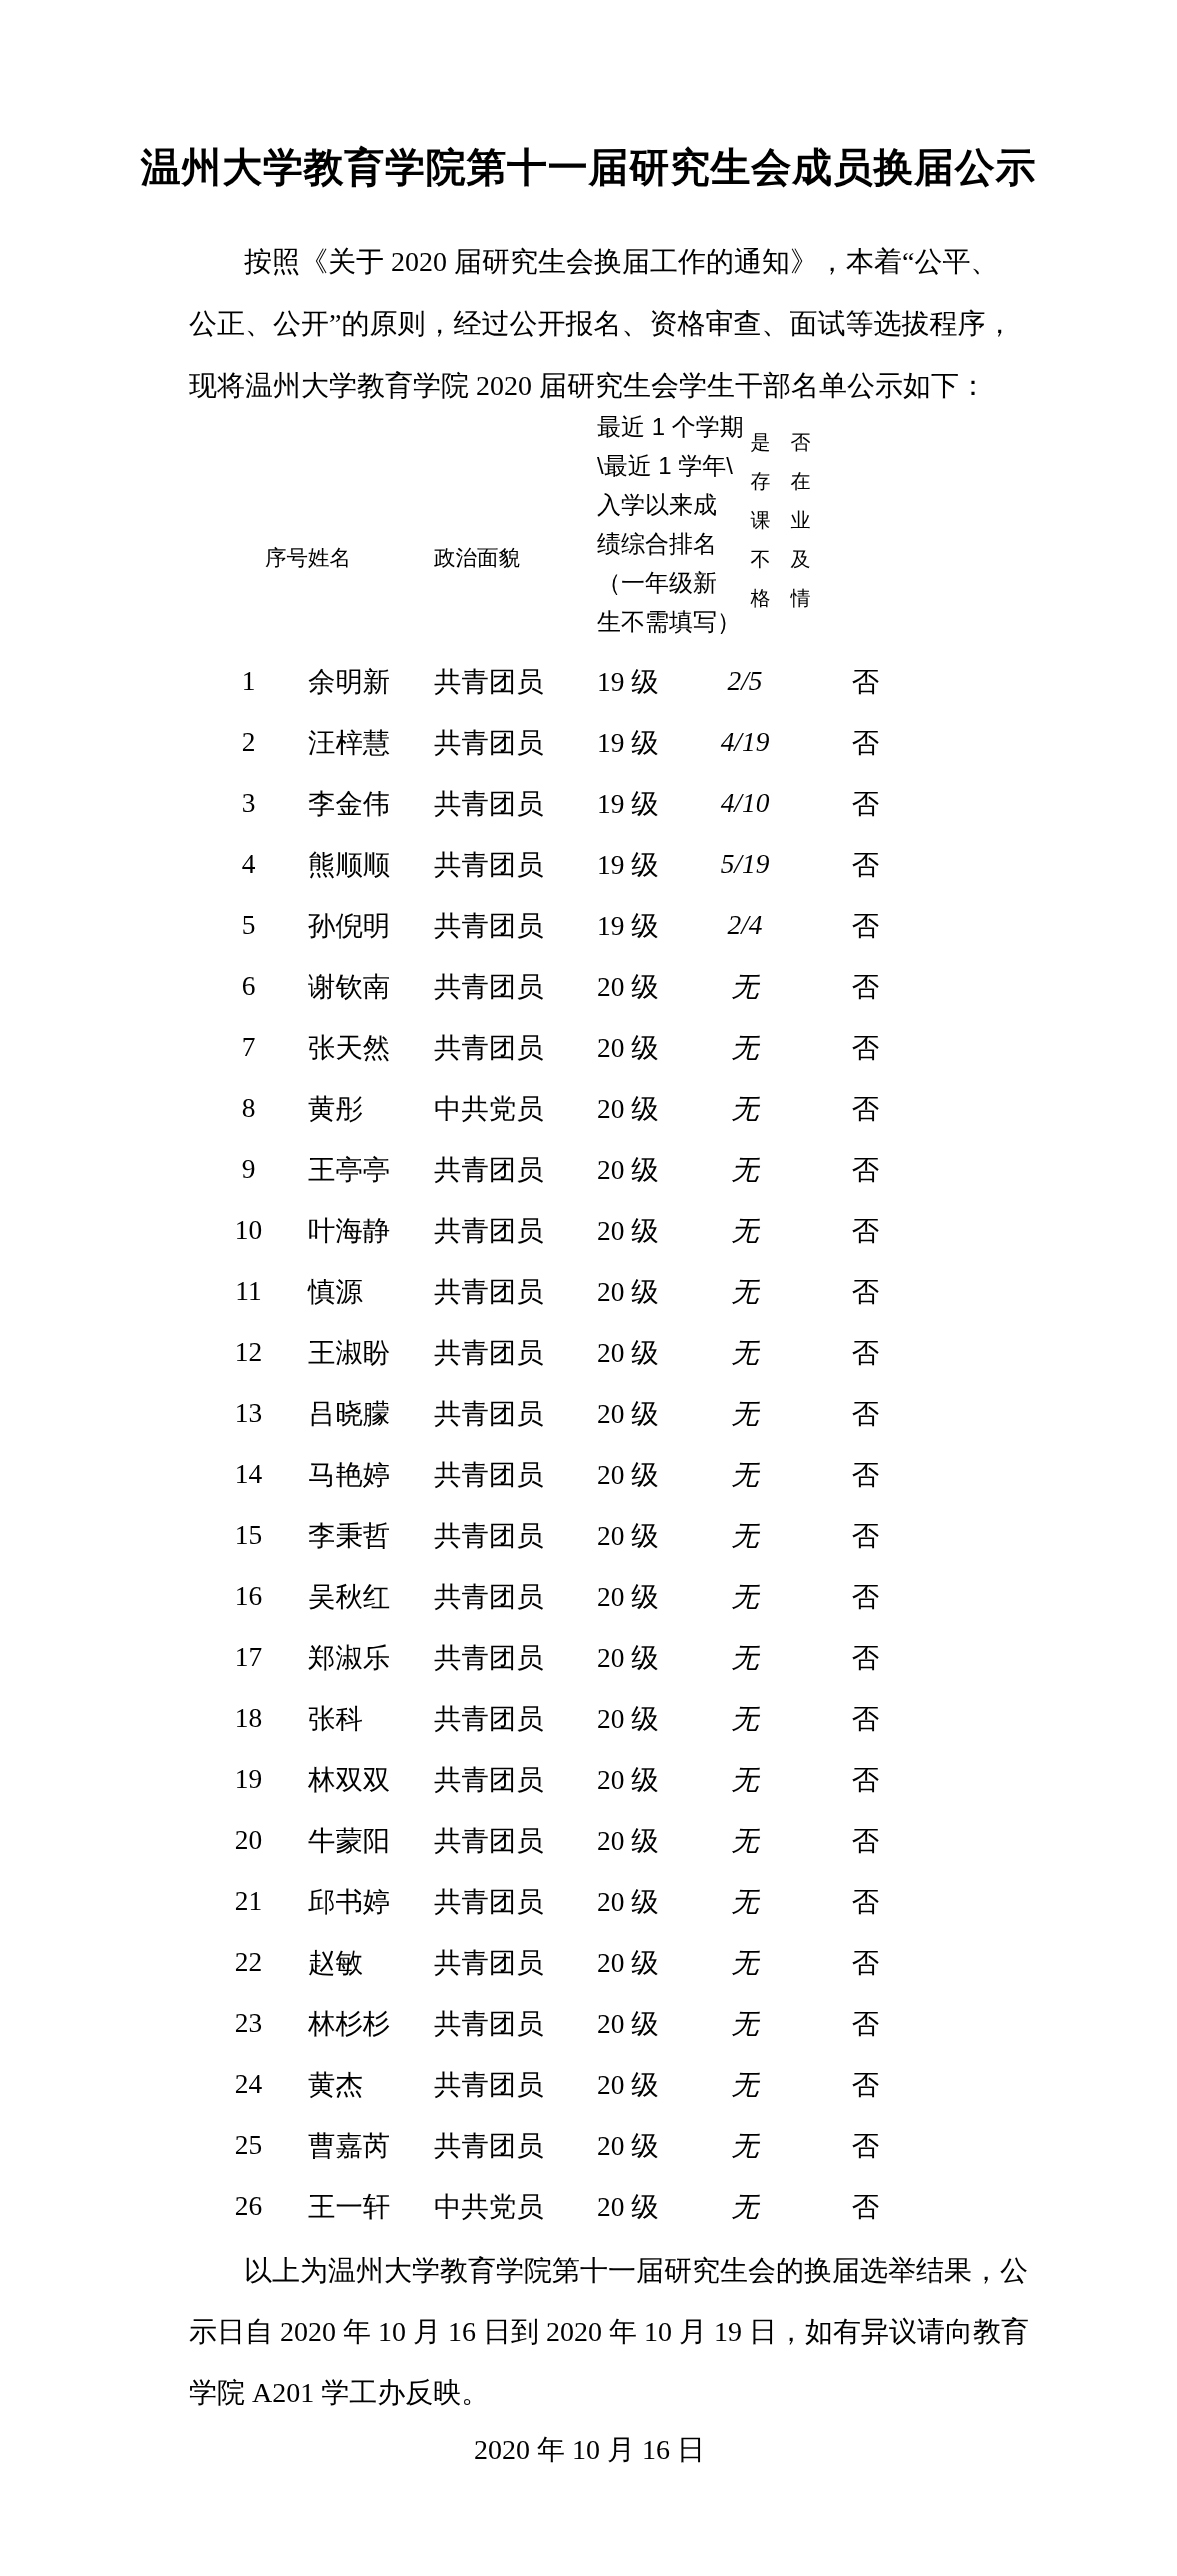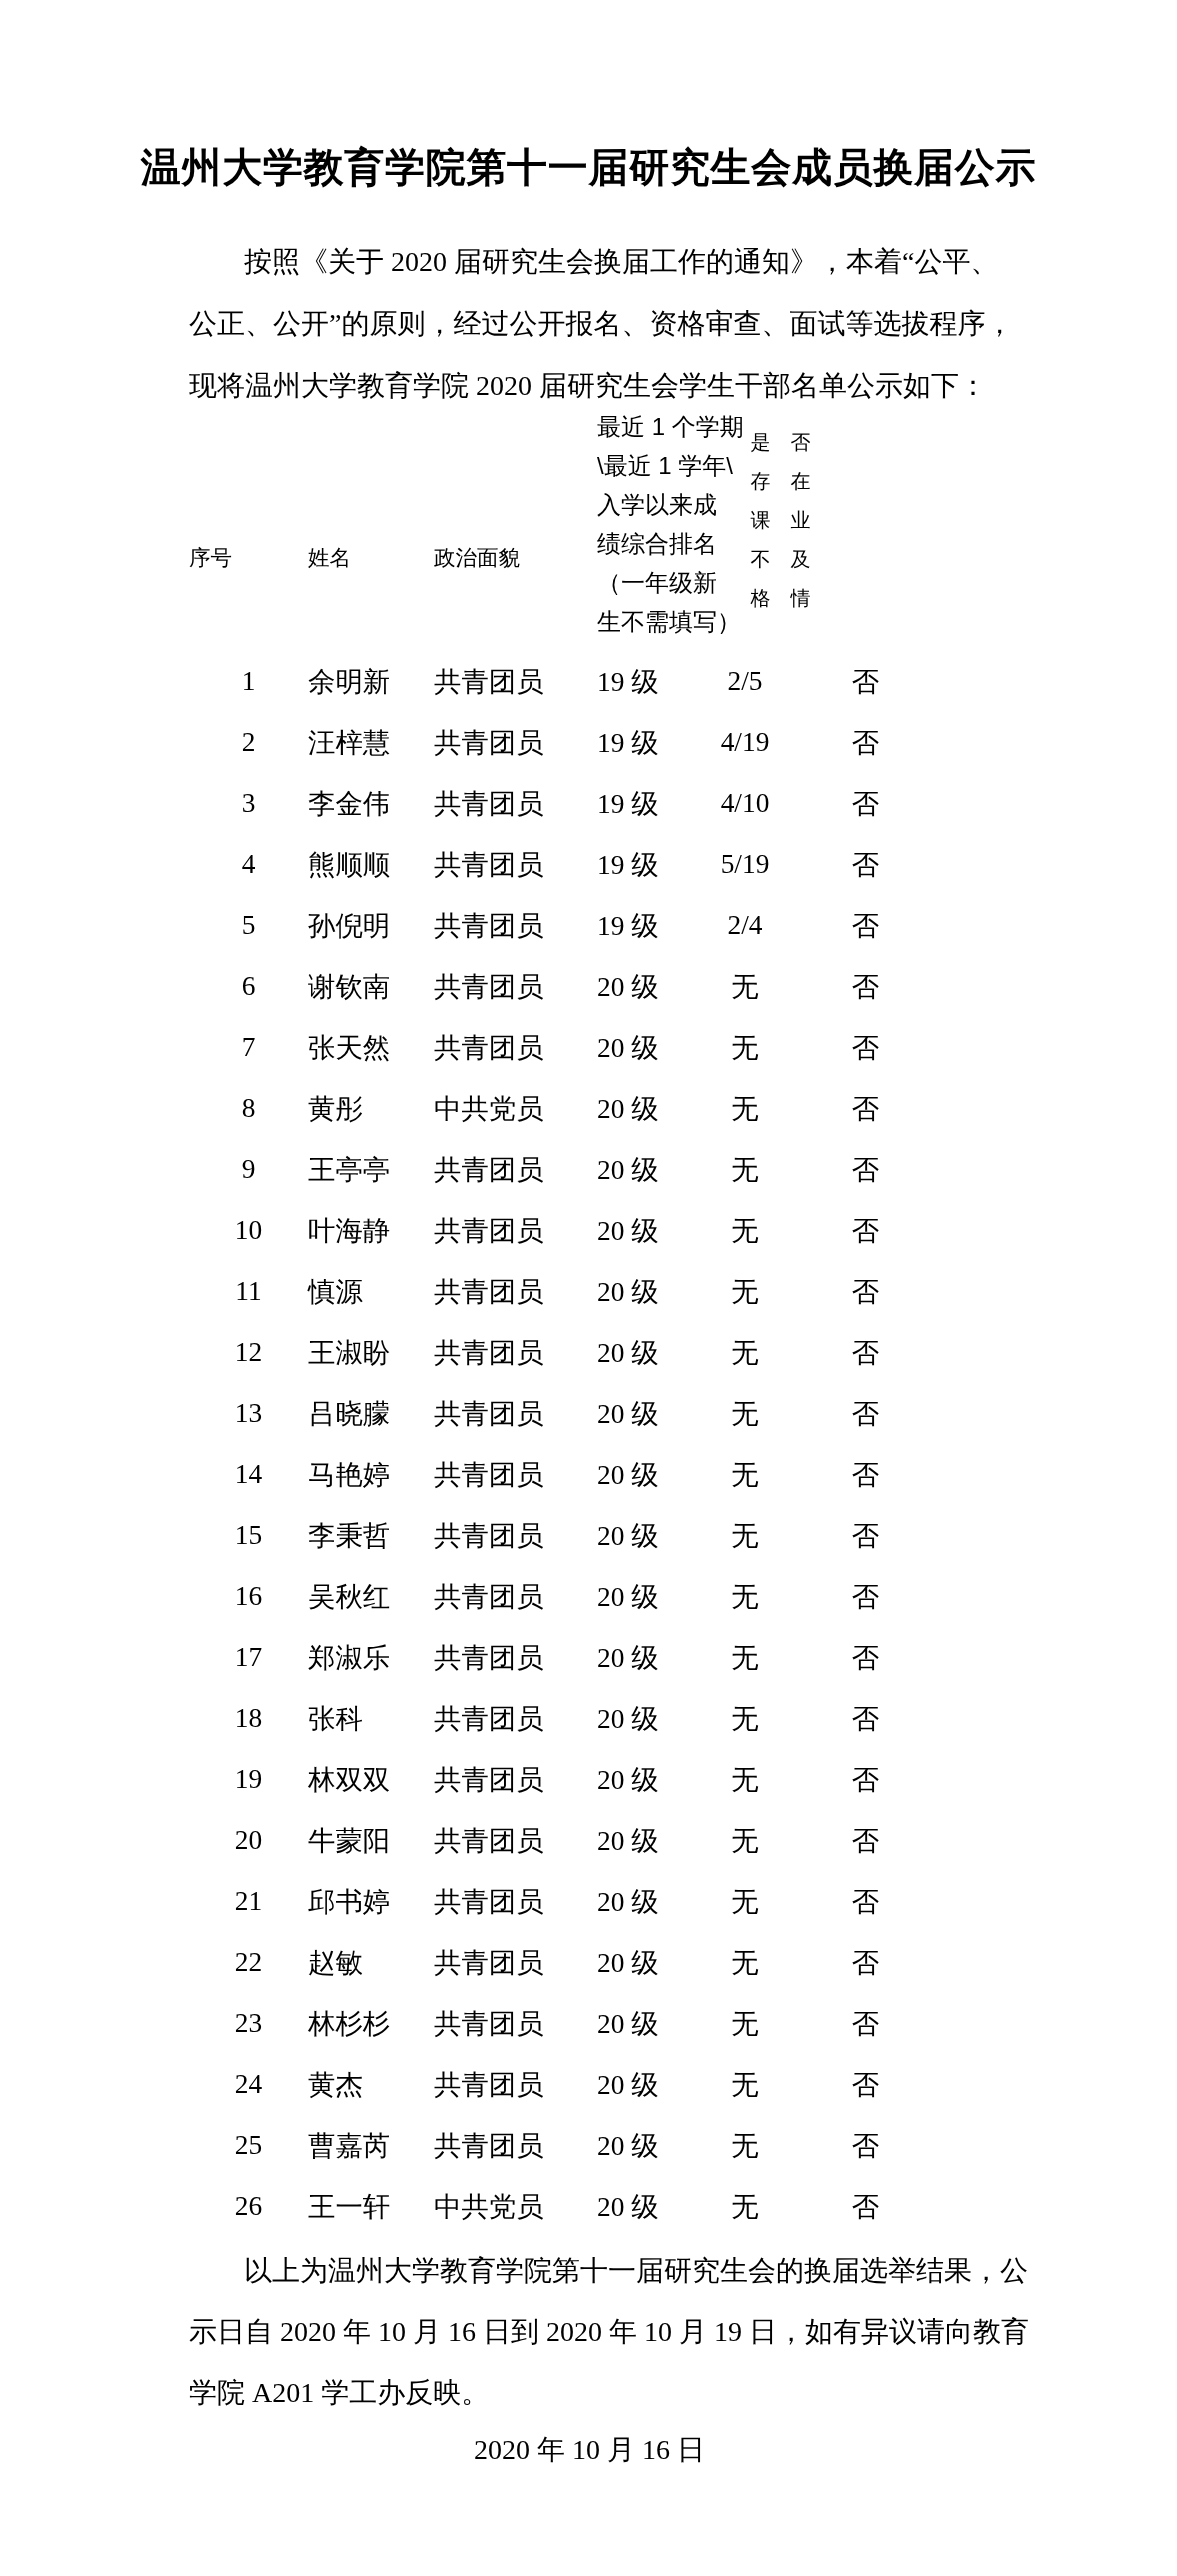--- a/index.html
+++ b/index.html
@@ -31,39 +31,39 @@
     display:flex;
     font-family:"Liberation Sans","DejaVu Sans",sans-serif;
   }
   .thead .hcell { display:flex; flex-direction:column; justify-content:center; font-size:21.5px; }
   .col-no       { width:119px; }
   .col-name     { width:126px; }
   .col-politics { width:163px; }
   .col-grade    { width:85px; }
   .col-rank     { width:126px; }
   .col-fail     { width:115px; }
-  .thead .col-no   { align-items:flex-start; }
+  .thead .col-no   { align-items:flex-end; }
   .thead .col-name, .thead .col-politics, .thead .col-grade { align-items:flex-start; }
   .thead .simple-label { margin-top:59px; }
   .thead .col-rank { align-items:flex-start; }
   .thead .col-fail { align-items:center; }
   .rank-line { font-size:24px; line-height:39px; white-space:nowrap; }
   .rank-stack { margin-top:-7.4px; }
   .fail-stack { margin-top:-15px; }
   .fail-line { font-size:20px; line-height:39px; letter-spacing:20px; margin-right:-20px; text-align:center; }
 
   
   .tbody { position:absolute; left:189px; top:651px; width:801px; }
   .trow { display:flex; height:61px; align-items:center; font-size:27.4px; }
   .trow .cell { white-space:nowrap; }
   .cell-no   { width:119px; text-align:center; }
   .cell-name { width:126px; }
   .cell-politics { width:163px; }
   .cell-grade { width:85px; }
-  .cell-rank { width:126px; text-align:center; }
+  .cell-rank { width:126px; text-align:center;font-style:italic; }
   .cell-fail { width:115px; text-align:center; }
 
   .date-line {
     position:absolute; left:189px; top:2419px; width:801px;
     text-align:center; font-size:28px; line-height:61px; white-space:nowrap;
   }
 </style>
 </head>
 <body>
 

